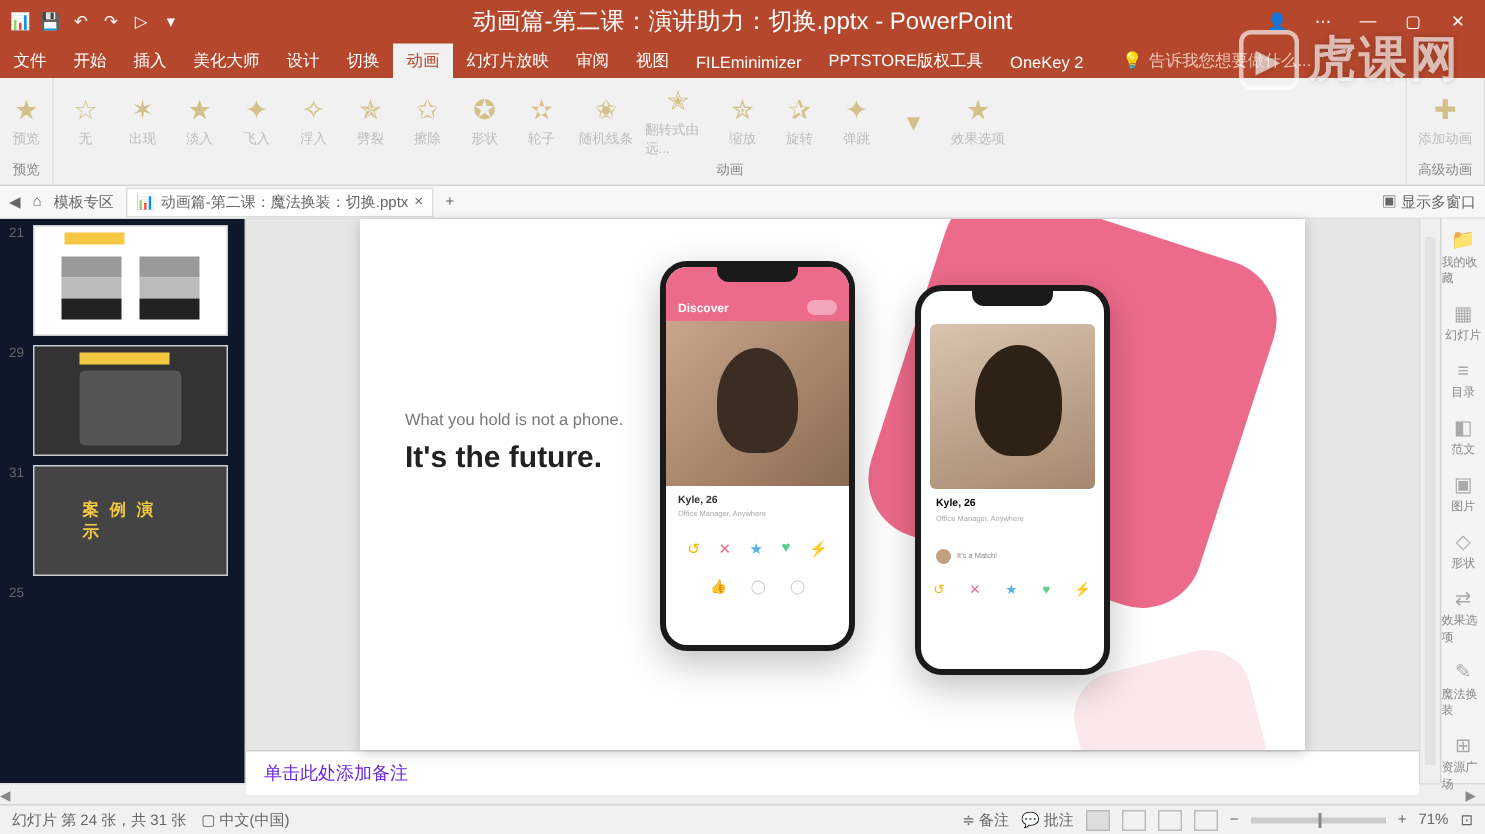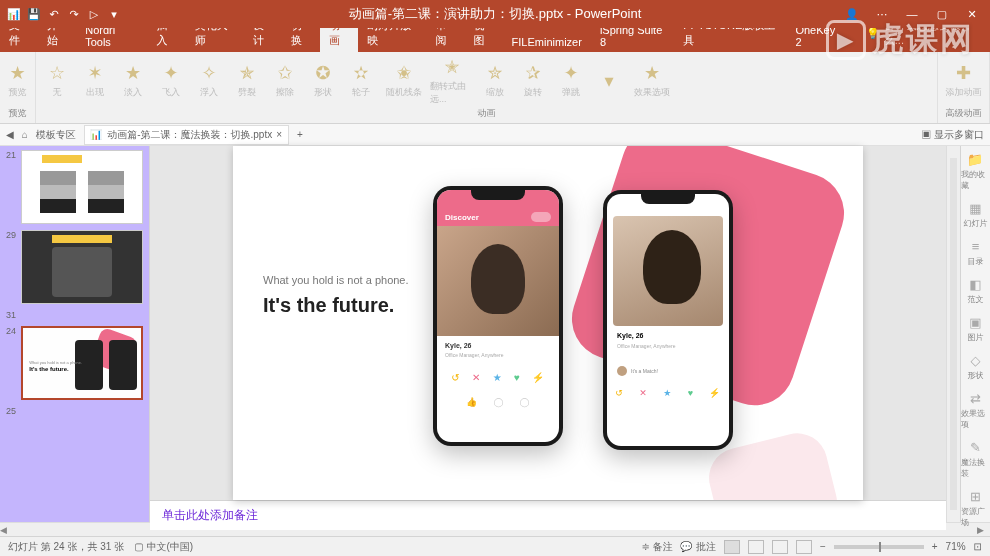--- a/index.html
+++ b/index.html
@@ -2,21 +2,21 @@
 <html><head>
 <meta charset="utf-8">
 <style>
 * { margin: 0; padding: 0; box-sizing: border-box; font-family: "Microsoft YaHei", sans-serif; }
 body { width: 990px; height: 556px; background: #fff; overflow: hidden; position: relative; }
 
 
 .titlebar { height: 28px; background: #b4472c; display: flex; align-items: center; color: #fff; font-size: 10px; position: relative; }
 .titlebar-left { display: flex; gap: 4px; padding-left: 6px; align-items: center; }
 .qat-btn { width: 16px; height: 16px; display: flex; align-items: center; justify-content: center; font-size: 11px; }
-.titlebar-center { position: absolute; left: 50%; transform: translateX(-50%); font-size: 13px; }
+.titlebar-center { position: absolute; left: 50%; transform: translateX(-50%); font-size: 16px; }
 .titlebar-right { margin-left: auto; display: flex; gap: 2px; padding-right: 4px; align-items: center; }
 .win-btn { width: 28px; height: 22px; display: flex; align-items: center; justify-content: center; font-size: 11px; }
 
 
 .tabstrip { height: 24px; background: #b4472c; display: flex; align-items: flex-end; color: #fff; font-size: 11px; }
 .tab { padding: 4px 9px; cursor: pointer; }
 .tab.active { background: #f1f1f1; color: #b4472c; }
 .tab.tell-me { margin-left: 8px; color: #f0c6b8; display: flex; align-items: center; gap: 4px; }
 
 
@@ -27,21 +27,21 @@
 .rbtn .ric { font-size: 18px; color: #d4c089; }
 .ribbon-label { font-size: 9px; color: #888; text-align: center; height: 14px; }
 .rbtn.wide { width: 44px; }
 
 
 .secondary { height: 22px; background: #f7f7f7; border-bottom: 1px solid #e0e0e0; display: flex; align-items: center; font-size: 10px; color: #666; padding: 0 6px; gap: 8px; }
 .sec-tab { display: flex; align-items: center; gap: 4px; }
 
 
 .main { display: flex; height: 376px; background: #e6e6e6; }
-.thumbs { width: 150px; background: #c4b5fd; overflow-y: auto; border-right: 1px solid #d4d4d4; padding: 4px 6px; }
+.thumbs { width: 164px; background: #0f172a; overflow-y: auto; border-right: 1px solid #d4d4d4; padding: 4px 6px; }
 .thumb-item { display: flex; gap: 4px; margin-bottom: 6px; }
 .thumb-num { font-size: 9px; color: #666; width: 12px; }
 .thumb { width: 130px; height: 74px; background: #fff; border: 1px solid #ccc; position: relative; overflow: hidden; }
 .thumb.active { border: 2px solid #b4472c; }
 
 
 .t21 { background: #fff; }
 .t21 .bar { position: absolute; top: 4px; left: 20px; width: 40px; height: 8px; background: #f5c842; font-size: 5px; }
 .t21 .blocks { position: absolute; top: 20px; left: 18px; right: 18px; bottom: 8px; display: flex; gap: 12px; }
 .t21 .bl { flex: 1; display: flex; flex-direction: column; }
@@ -61,21 +61,21 @@
 .t25 .p25 { position: absolute; left: 30px; top: 34px; font-size: 6px; color: #888; }
 .t25 .n25 { position: absolute; left: 62px; top: 30px; font-size: 10px; font-weight: bold; }
 
 
 .canvas-wrap { flex: 1; position: relative; background: #e6e6e6; display: flex; flex-direction: column; }
 .slide-area { flex: 1; display: flex; align-items: center; justify-content: center; position: relative; }
 .slide { width: 630px; height: 354px; background: #fff; box-shadow: 0 2px 8px rgba(0,0,0,.2); position: relative; overflow: hidden; }
 .pink-blob { position: absolute; right: 40px; top: 0px; width: 230px; height: 240px; background: #ed6b8a; border-radius: 40px; transform: rotate(18deg); }
 .pink-blob2 { position: absolute; right: 30px; bottom: -40px; width: 120px; height: 100px; background: #fbe8ec; border-radius: 30px; transform: rotate(-14deg); }
 .phone { position: absolute; width: 130px; height: 260px; background: #1a1a1a; border-radius: 18px; box-shadow: 0 8px 24px rgba(0,0,0,.25); }
-.phone1 { left: 200px; top: 40px; }
+.phone1 { left: 200px; top: 28px; }
 .phone2 { left: 370px; top: 44px; }
 .screen { position: absolute; inset: 4px; background: #fff; border-radius: 14px; overflow: hidden; }
 .notch { position: absolute; top: 0; left: 50%; transform: translateX(-50%); width: 54px; height: 14px; background: #1a1a1a; border-radius: 0 0 8px 8px; z-index: 5; }
 .p1-head { height: 36px; background: #ed6b8a; display: flex; align-items: flex-end; justify-content: space-between; padding: 0 8px 4px; }
 .p1-head .disc { color: #fff; font-size: 8px; font-weight: bold; }
 .p1-head .tog { width: 20px; height: 10px; background: rgba(255,255,255,.4); border-radius: 5px; }
 .p1-img { height: 110px; background: linear-gradient(135deg, #c9a58a, #8b6b52); position: relative; }
 .p1-img::after { content:""; position:absolute; left: 34px; top: 18px; width: 54px; height: 70px; background: #3b2d24; border-radius: 50% 50% 40% 40%; }
 .p1-card { padding: 6px 8px; font-size: 7px; color: #333; }
 .p1-card .nm { font-weight: bold; }
@@ -135,31 +135,29 @@
     <span class="win-btn">⋯</span>
     <span class="win-btn">—</span>
     <span class="win-btn">▢</span>
     <span class="win-btn">✕</span>
   </div>
 </div>
 
 <div class="tabstrip">
   <div class="tab">文件</div>
   <div class="tab">开始</div>
-  <div class="tab">Nordri Tools</div>
   <div class="tab">插入</div>
   <div class="tab">美化大师</div>
   <div class="tab">设计</div>
   <div class="tab">切换</div>
   <div class="tab active">动画</div>
   <div class="tab">幻灯片放映</div>
   <div class="tab">审阅</div>
   <div class="tab">视图</div>
   <div class="tab">FILEminimizer</div>
-  <div class="tab">iSpring Suite 8</div>
   <div class="tab">PPTSTORE版权工具</div>
   <div class="tab">OneKey 2</div>
   <div class="tab tell-me">
     <span>💡</span>
     <span>告诉我您想要做什么...</span>
   </div>
 </div>
 
 <div class="ribbon">
   <div class="ribbon-group" style="width:36px">
@@ -286,30 +284,23 @@
     </div>
     <div class="thumb-item">
       <div class="thumb-num">29</div>
       <div class="thumb t22">
           <div class="yb"></div>
           <div class="face"></div>
         </div>
     </div>
     <div class="thumb-item">
       <div class="thumb-num">31</div>
-    </div>
-    <div class="thumb-item">
-      <div class="thumb-num">24</div>
-      <div class="thumb t24 active">
-        <div class="blob"></div>
-          <div class="ph1"></div>
-          <div class="ph2"></div>
-        <div class="txt24a">What you hold is not a phone.</div>
-        <div class="txt24b">It's the future.</div>
-      </div>
+      <div class="thumb t23">
+          <div class="txt23">案 例 演 示</div>
+        </div>
     </div>
     <div class="thumb-item">
       <div class="thumb-num">25</div>
     </div>
   </div>
 
   <div class="canvas-wrap">
     <div class="slide-area">
       <div class="slide">
         <div class="pink-blob"></div>

